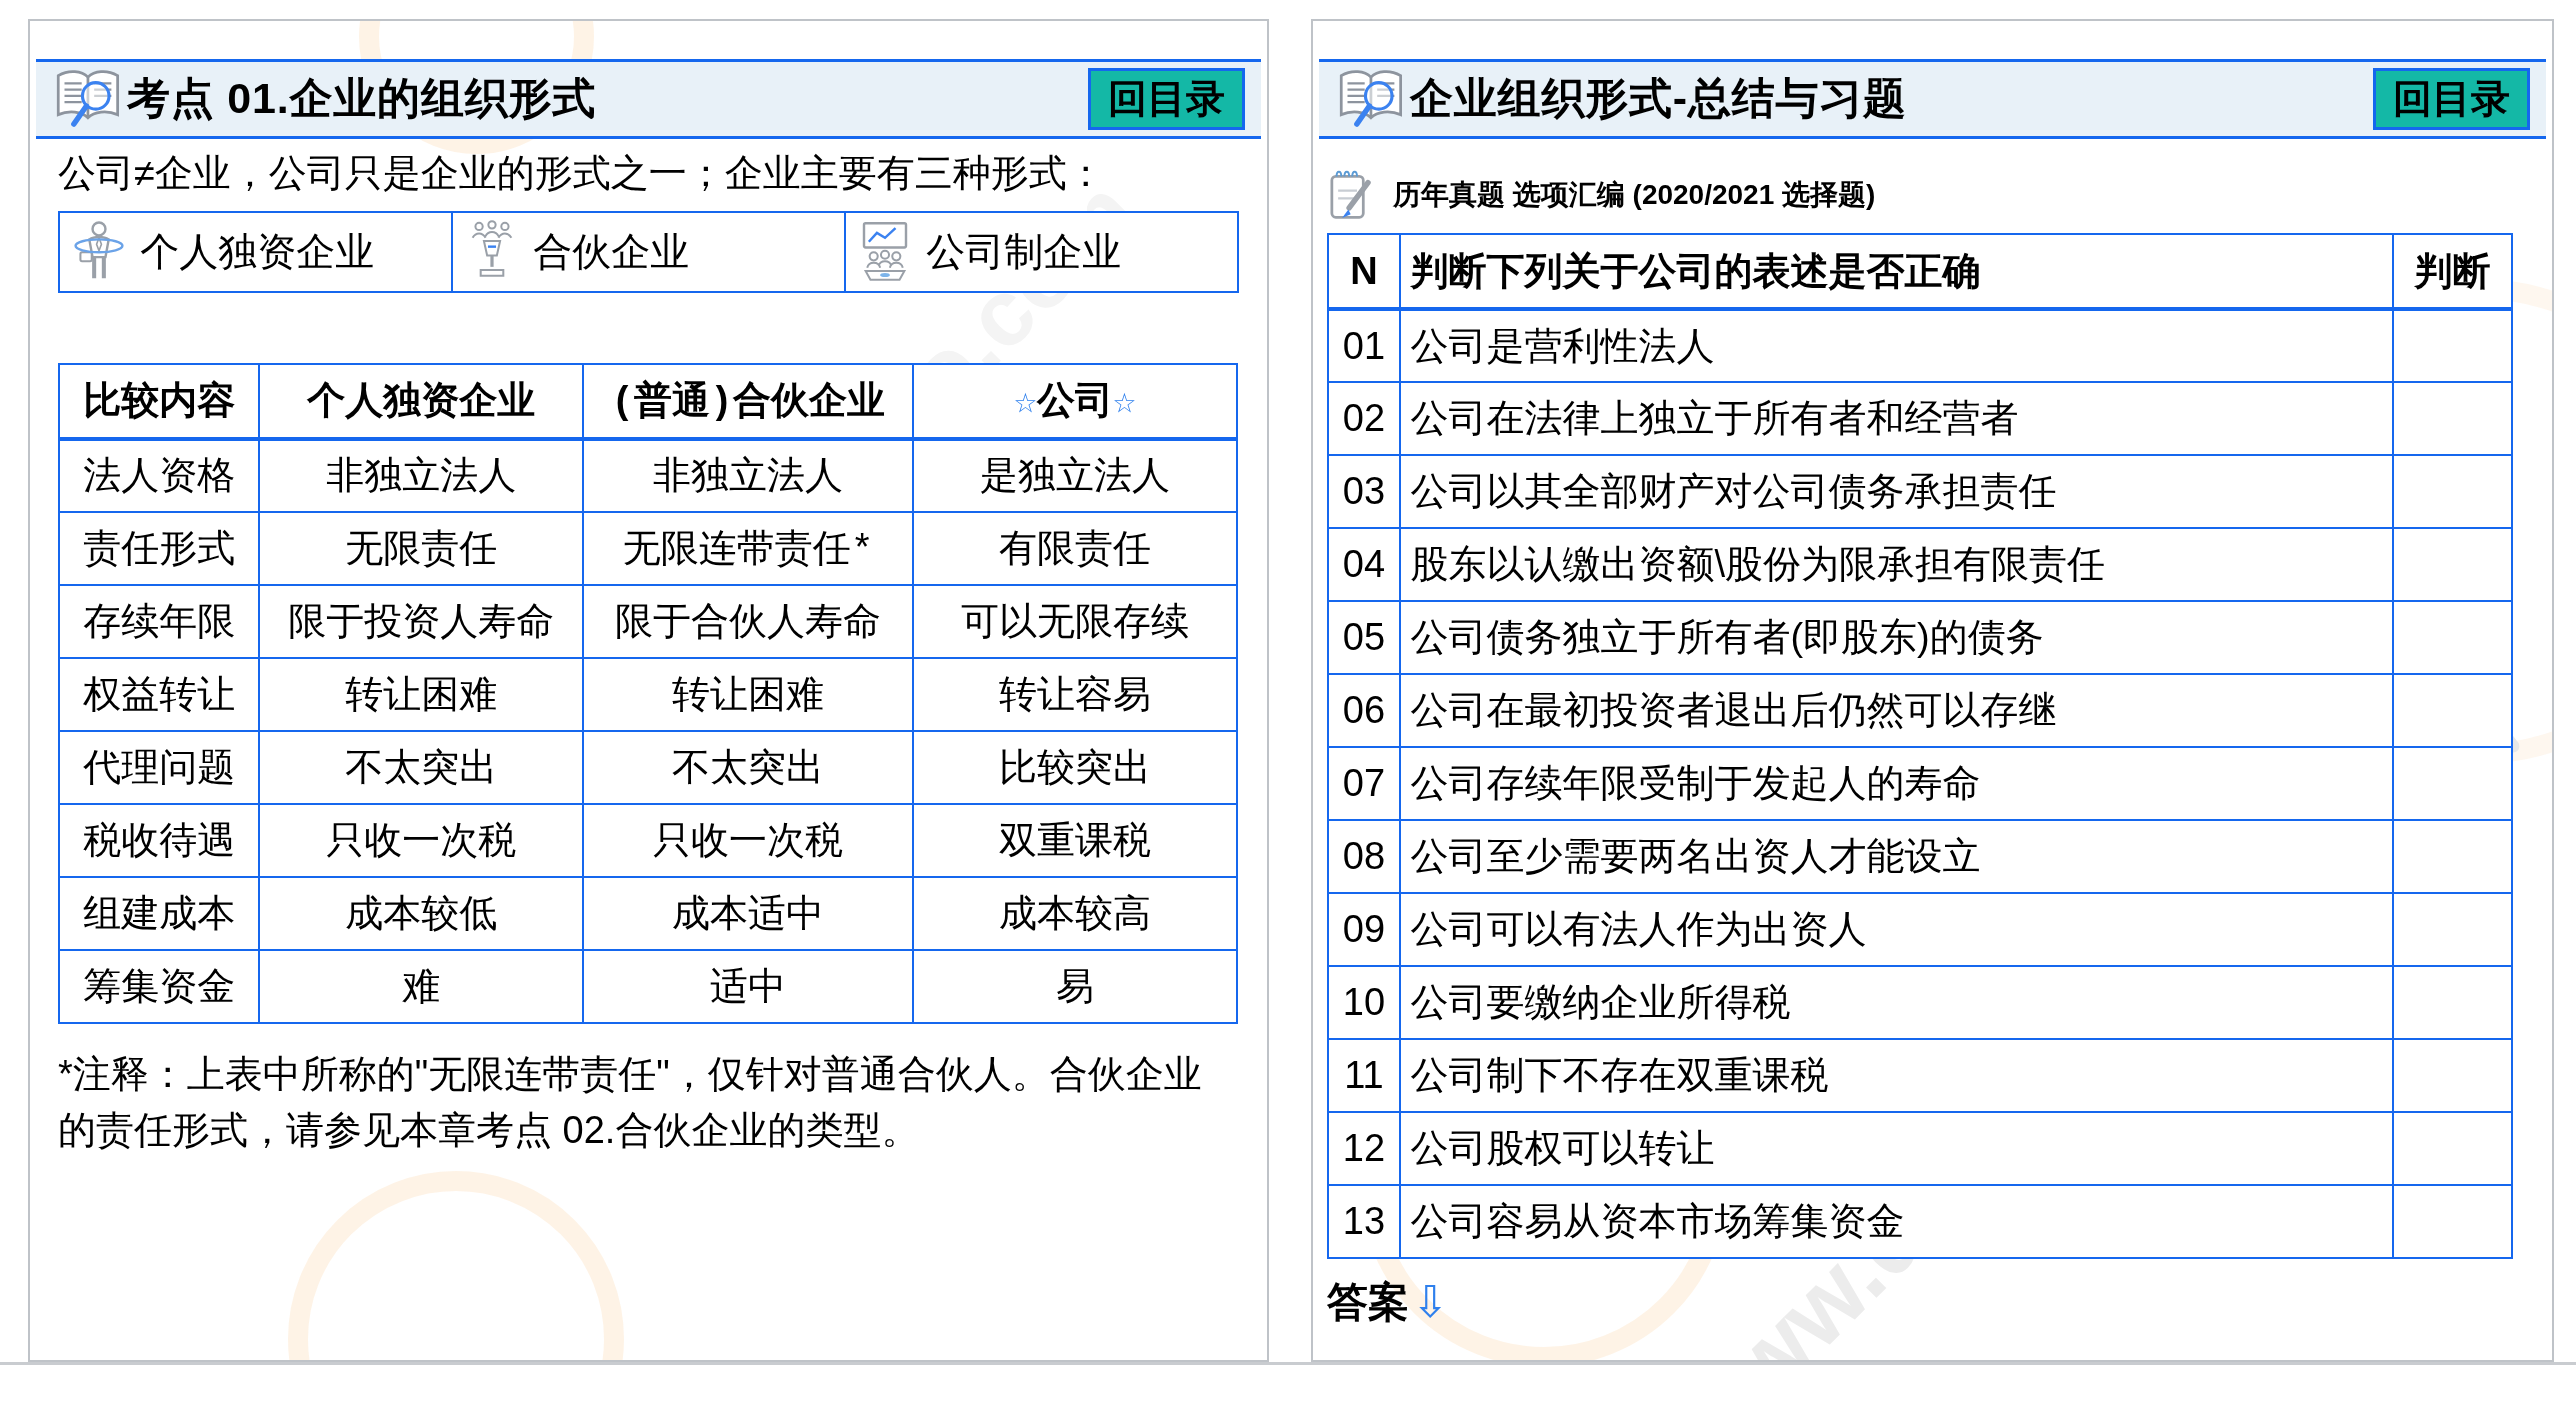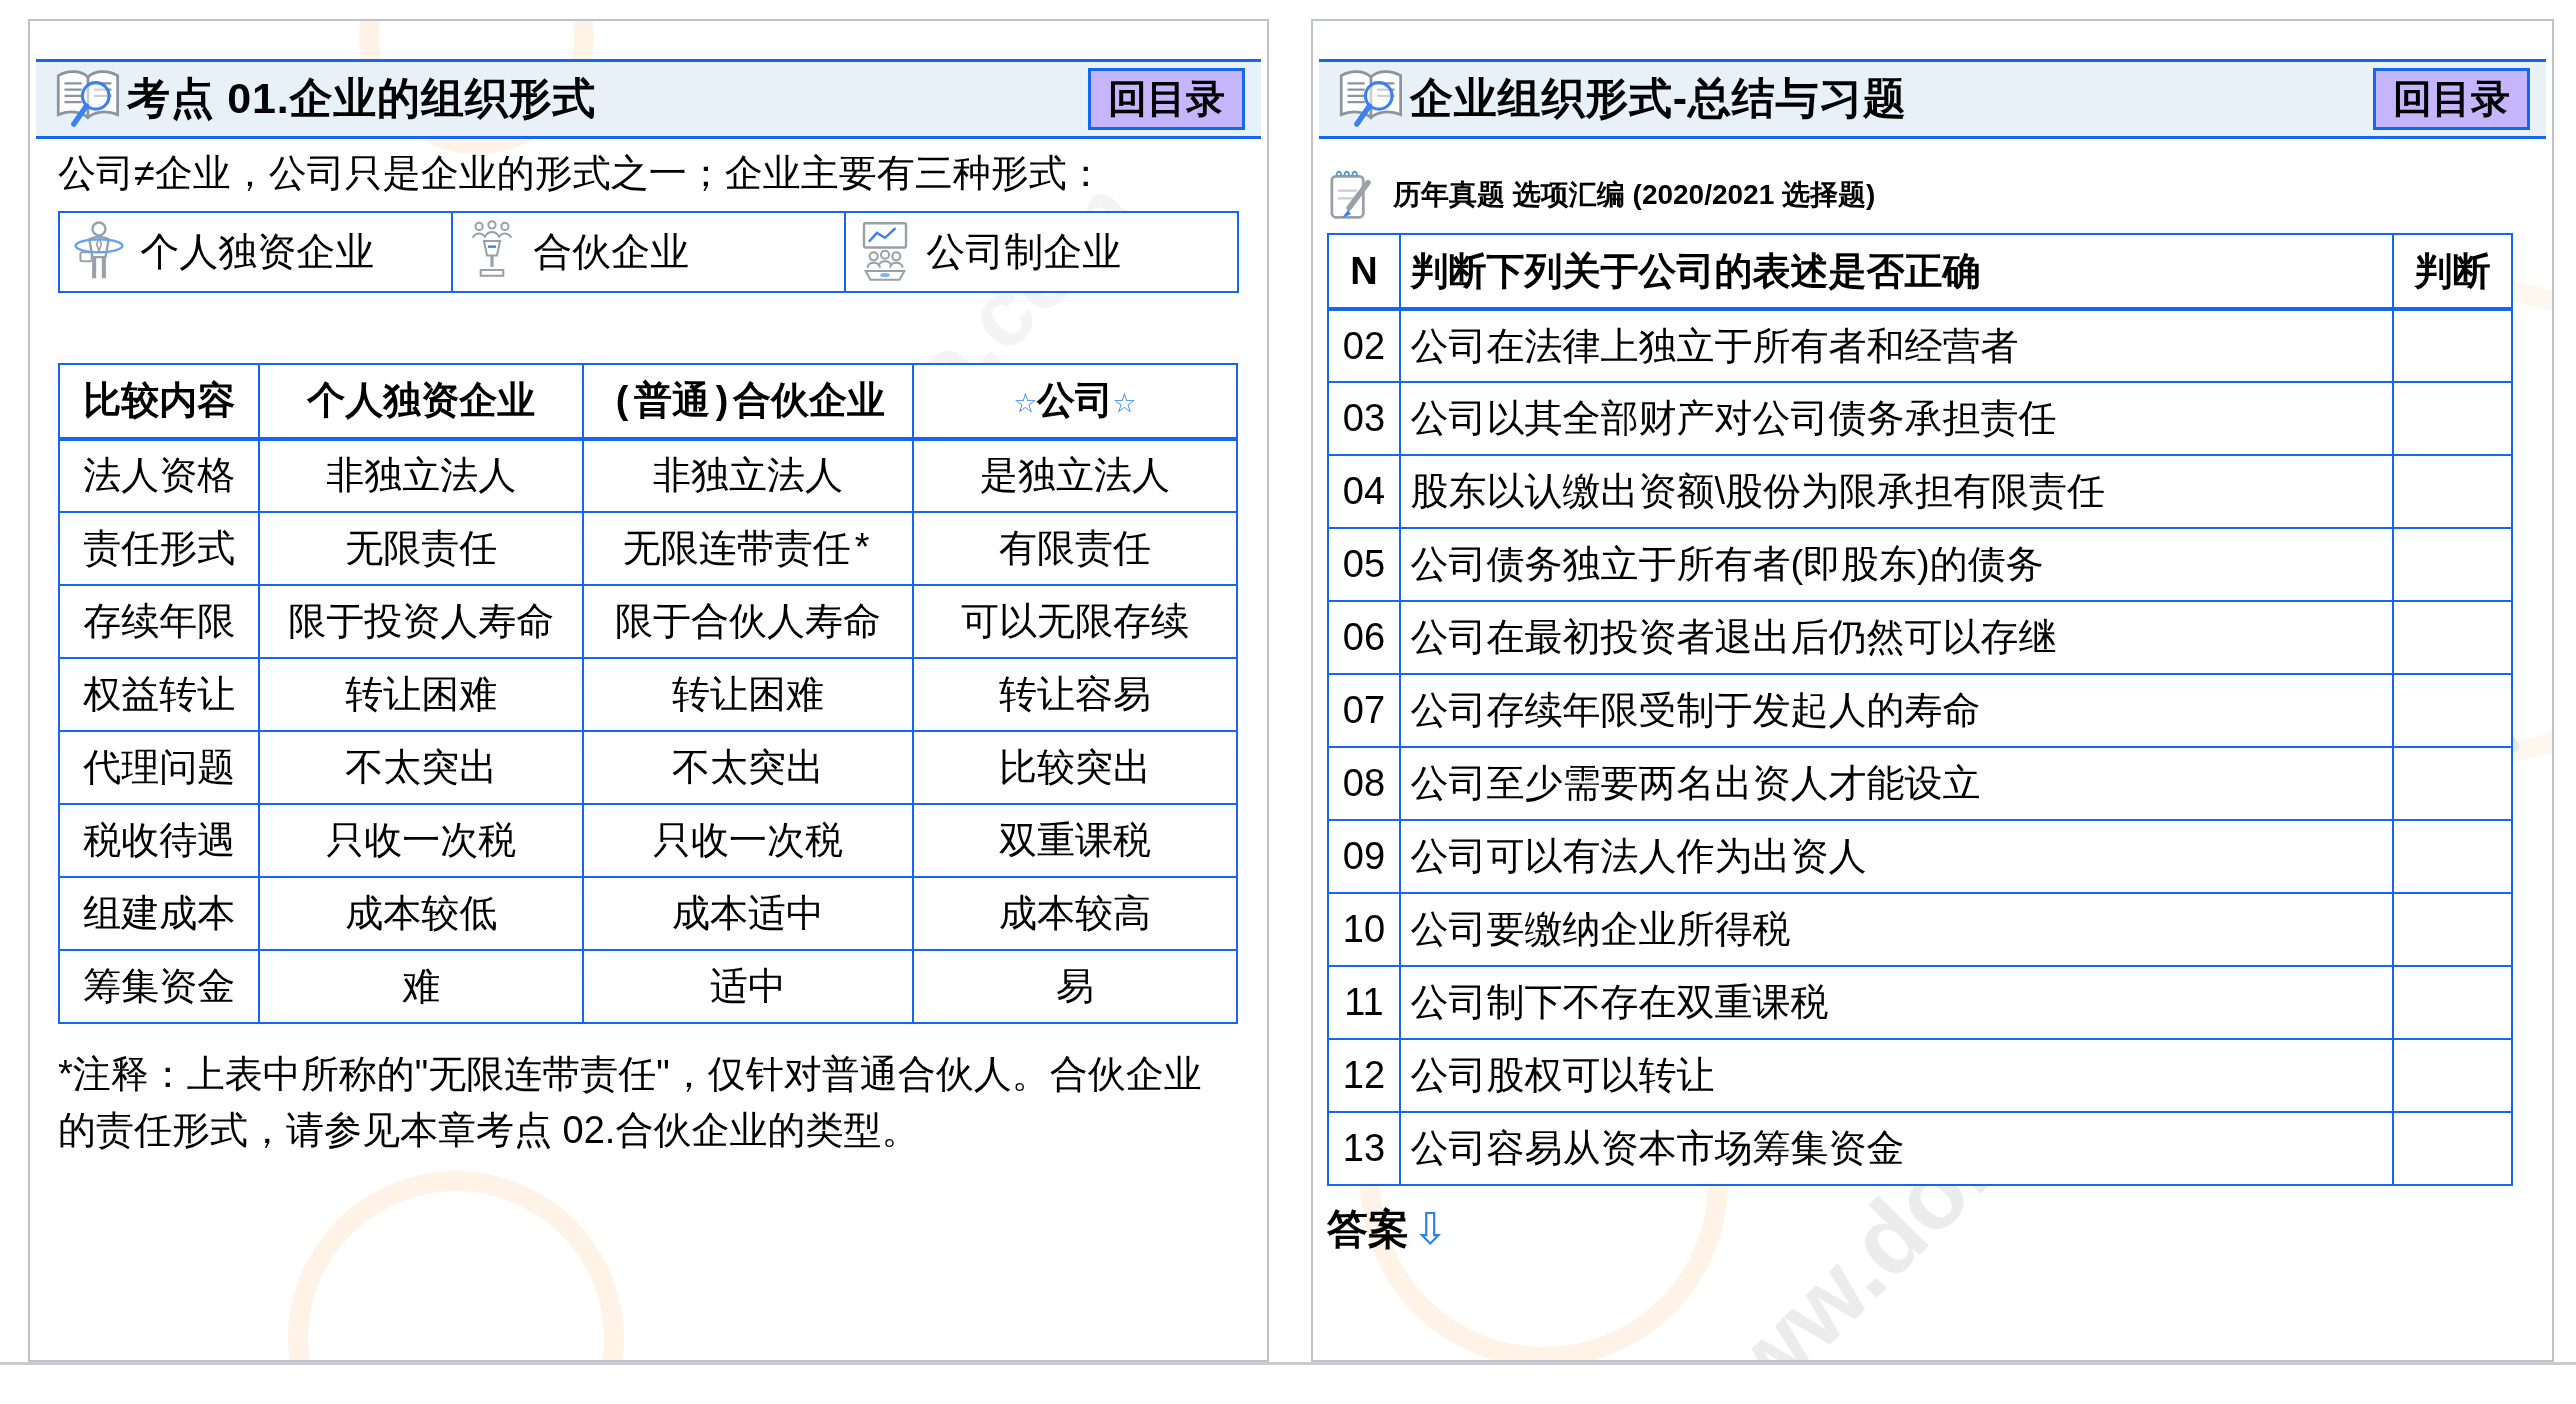--- a/index.html
+++ b/index.html
@@ -33,21 +33,21 @@
   .slide > .fg{position:relative;z-index:1;}
 
   
   .band{
     margin:38px 6.3px 0;height:80px;background:var(--band);
     border-top:3.1px solid var(--blue);border-bottom:3.1px solid var(--blue);
     display:flex;align-items:center;padding:0 15.7px;
   }
   .band .title{font-size:43px;font-weight:700;letter-spacing:0.8px;}
   .back-btn{
-    margin-left:auto;background:#c4b5fd;border:3.1px solid var(--blue);
+    margin-left:auto;background:#14b8a6;border:3.1px solid var(--blue);
     font-size:39px;font-weight:700;color:#000;padding:4.7px 17px;
     font-family:inherit;cursor:pointer;line-height:1.2;
   }
 
   
   .intro{margin:28px 28px 0;font-size:38px;line-height:56px;font-weight:500;}
   .forms-intro{margin:7.8px 28px 0;font-size:38px;line-height:53px;font-weight:500;}
   .forms-row{margin:11px 28px 0;display:flex;border:2.3px solid var(--blue);background:#fff;}
   .form-cell{flex:1;display:flex;align-items:center;gap:15.7px;height:78px;padding:4.7px 12.5px;}
   .form-cell + .form-cell{border-left:2.3px solid var(--blue);}
@@ -265,20 +265,25 @@
     </colgroup>
     <thead>
       <tr>
         <th class="n-col">N</th>
         <th class="stmt-col">判断下列关于公司的表述是否正确</th>
         <th class="judge-col">判断</th>
       </tr>
     </thead>
     <tbody>
       <tr>
+        <td class="n-cell">01</td>
+        <td class="stmt-cell">公司是营利性法人</td>
+        <td class="judge-cell"></td>
+      </tr>
+      <tr>
         <td class="n-cell">02</td>
         <td class="stmt-cell">公司在法律上独立于所有者和经营者</td>
         <td class="judge-cell"></td>
       </tr>
       <tr>
         <td class="n-cell">03</td>
         <td class="stmt-cell">公司以其全部财产对公司债务承担责任</td>
         <td class="judge-cell"></td>
       </tr>
       <tr>

